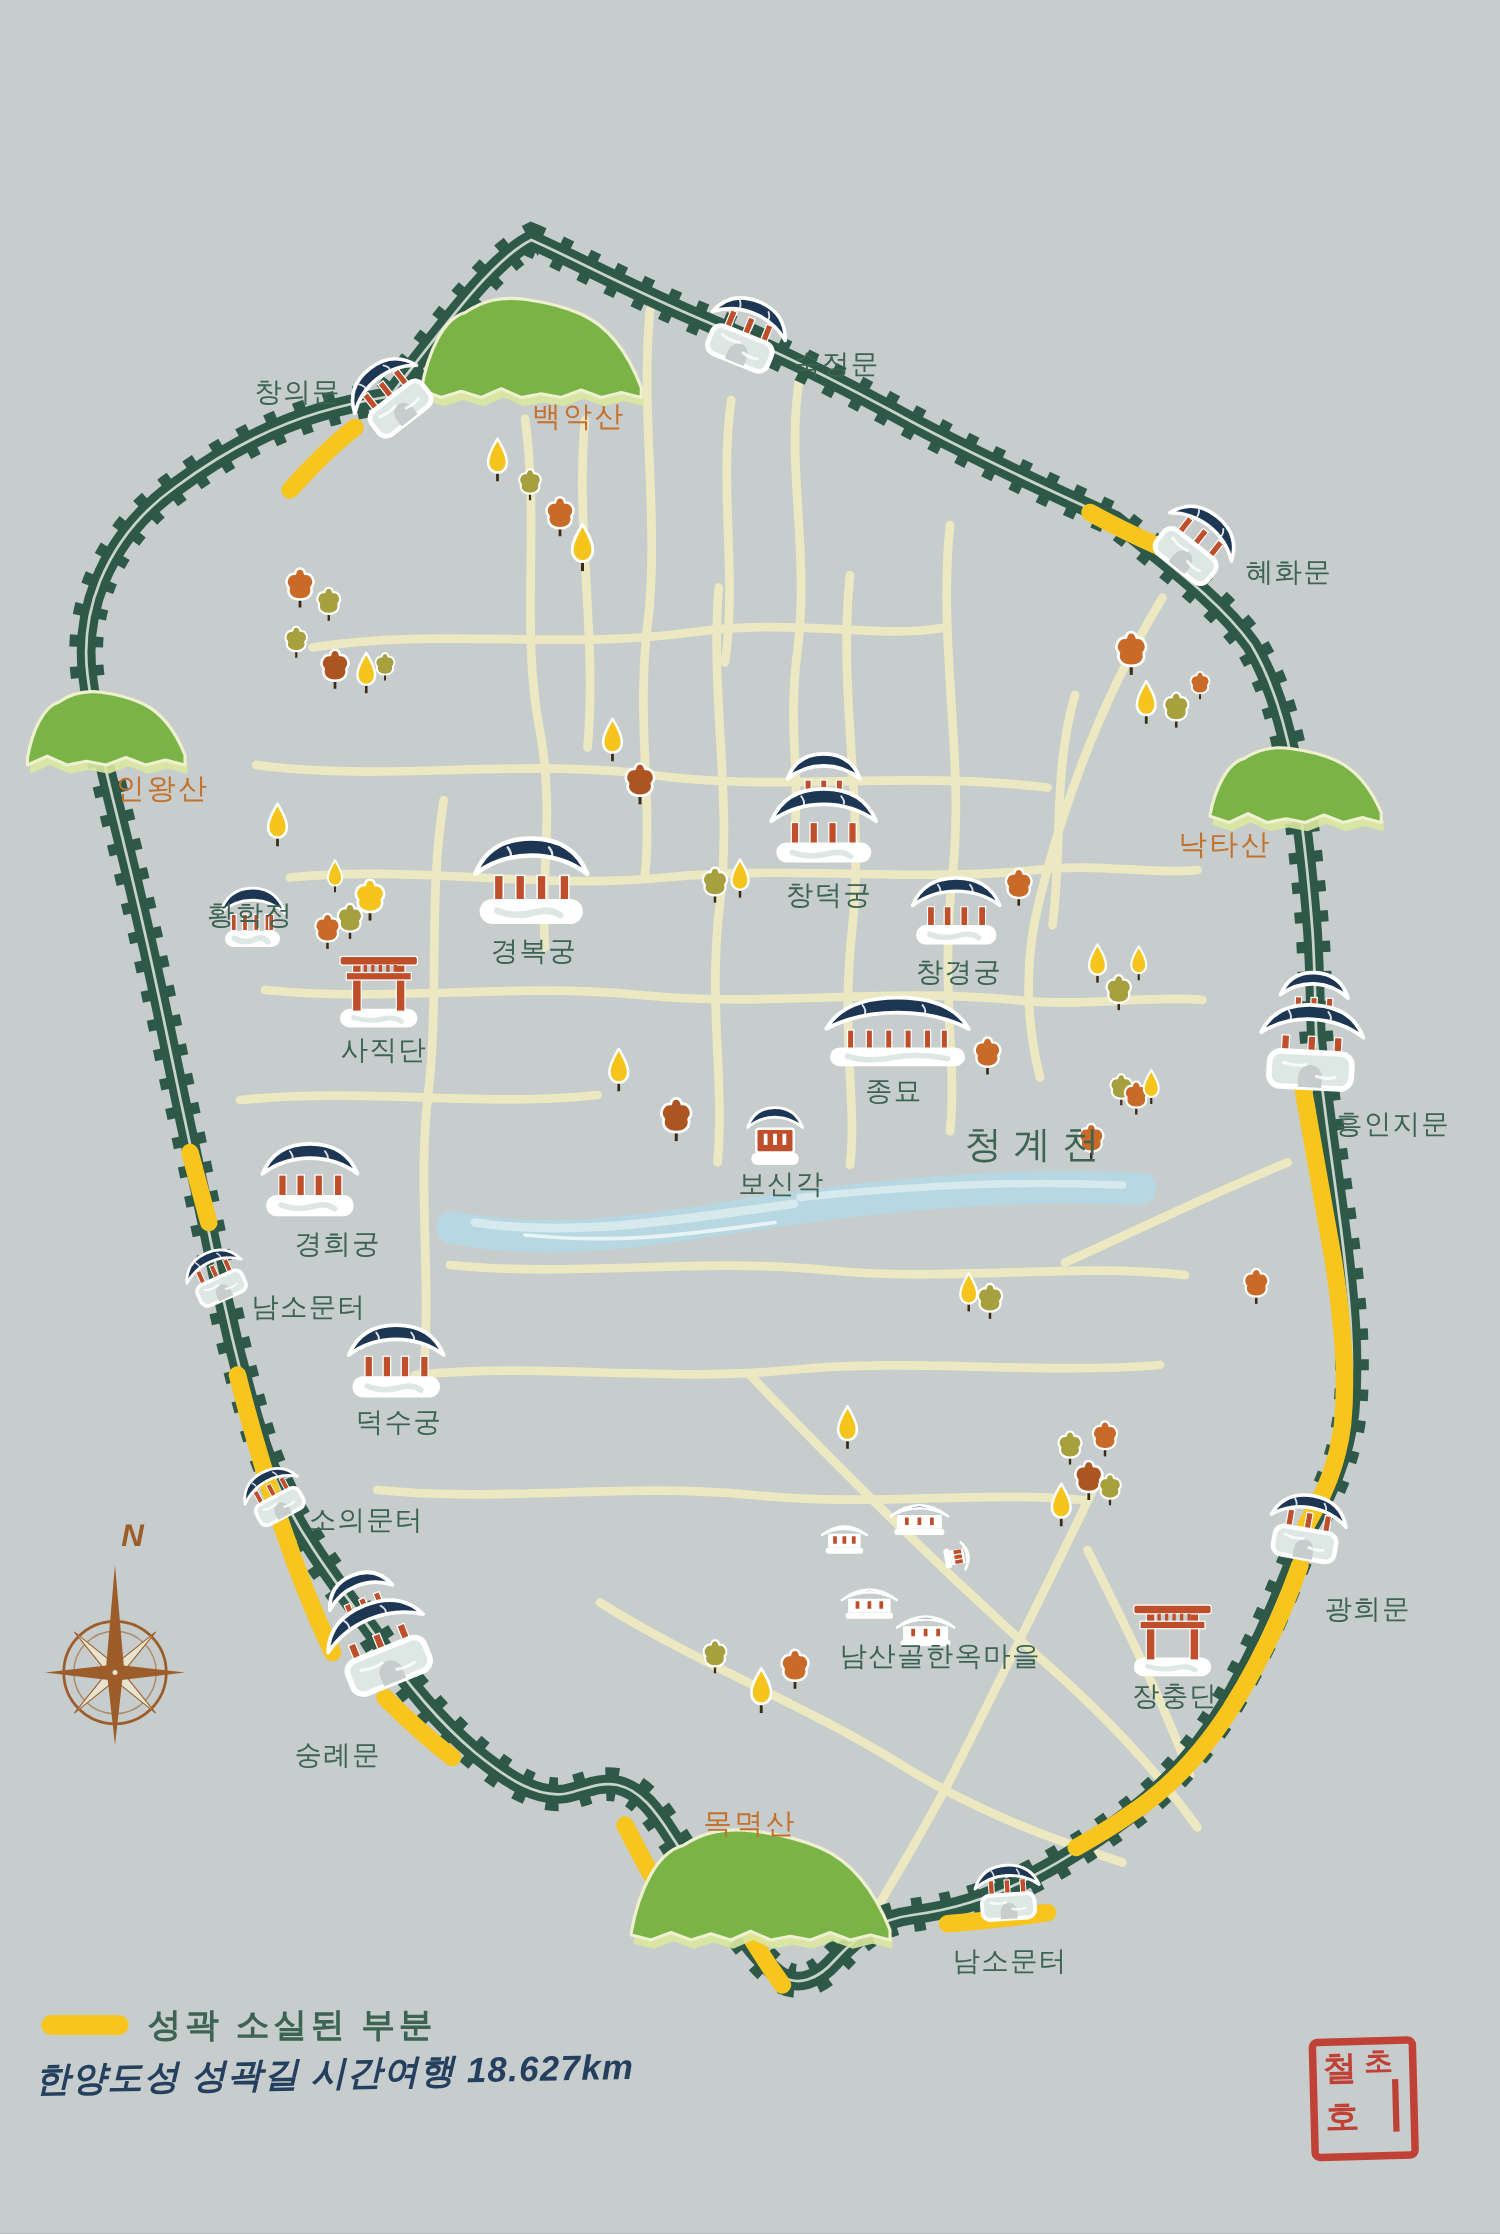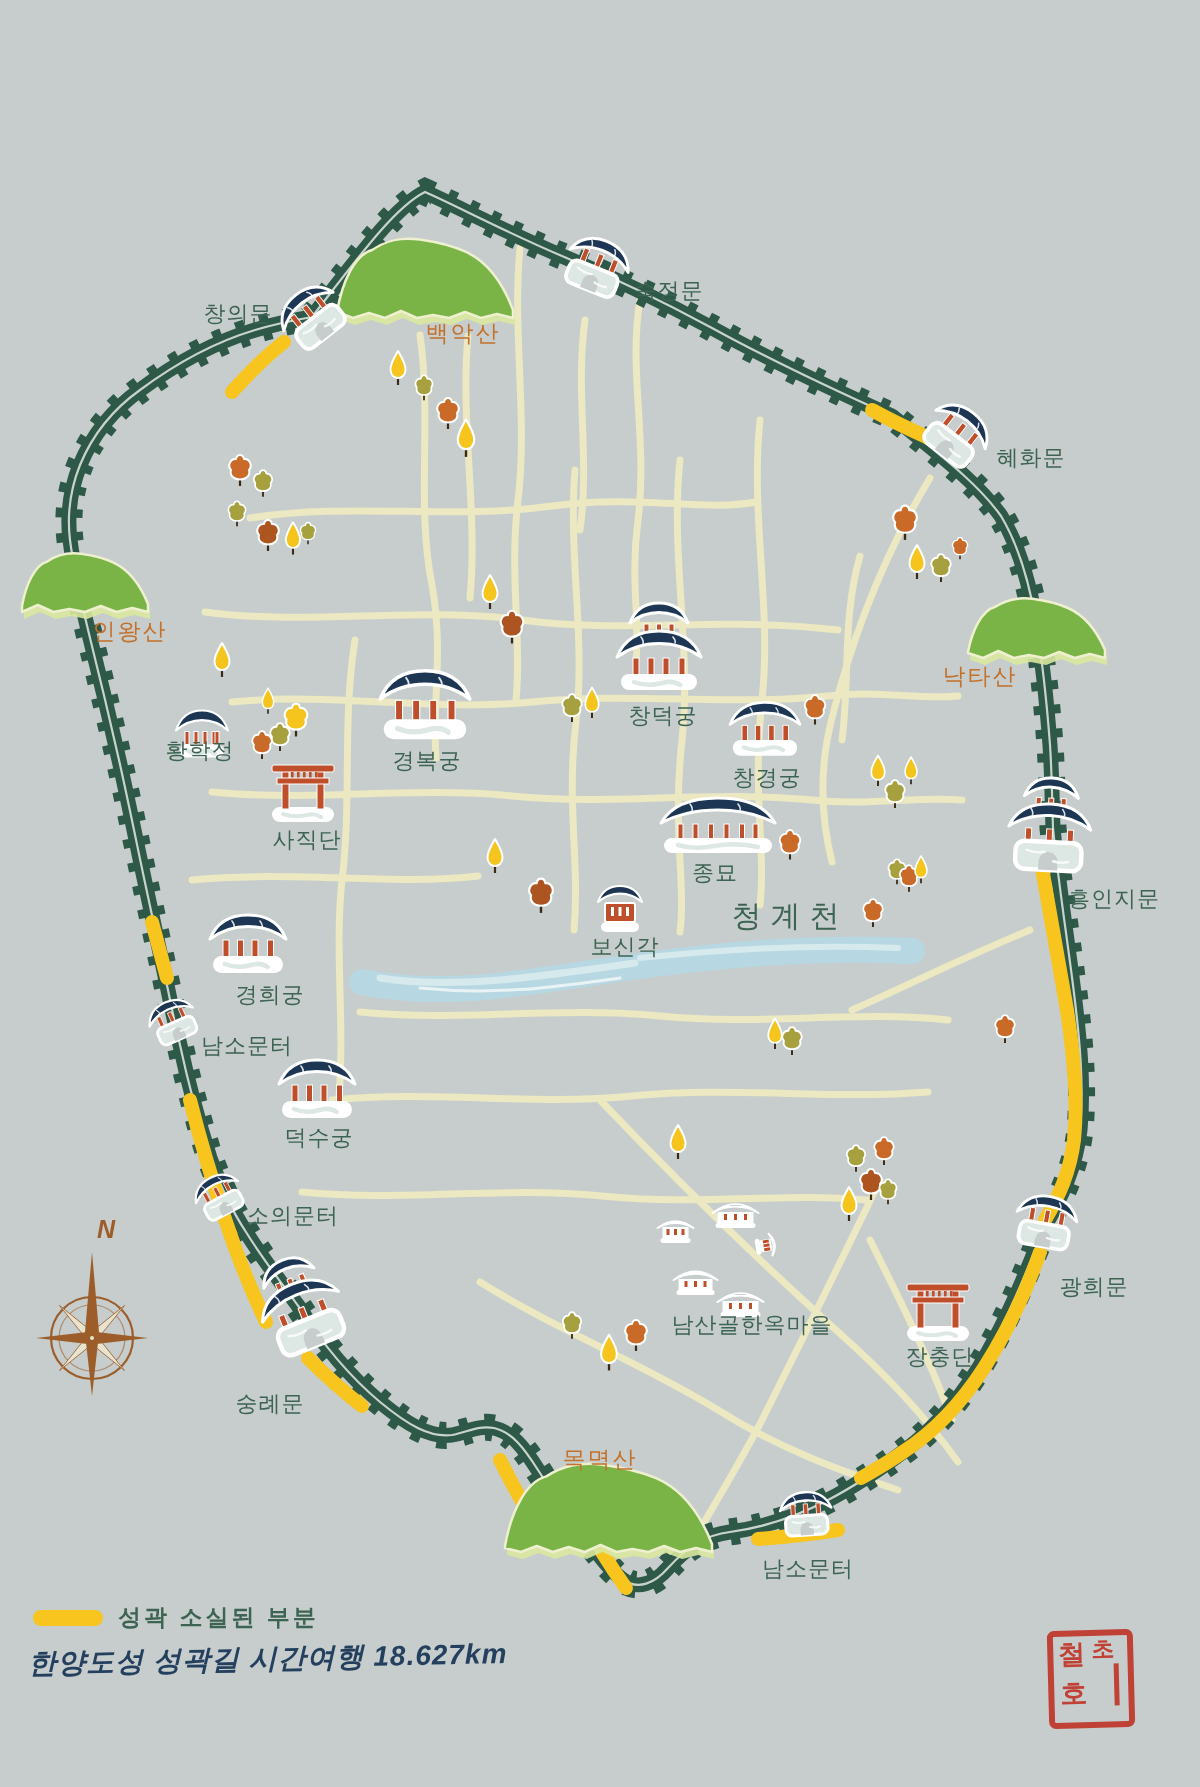--- a/index.html
+++ b/index.html
@@ -6,26 +6,26 @@
   .canvas{position:relative;width:1200px;height:1787px;background:var(--bg,#c6cdcc);overflow:hidden;
           font-family:"Liberation Sans",sans-serif;}
   svg.layer{position:absolute;left:0;top:0;}
   #base{z-index:1;}
   #treelayer{z-index:2;}
   #landmarks{position:absolute;inset:0;z-index:10;}
   .lm-icon{position:absolute;z-index:30;overflow:visible;}
   .label{position:absolute;transform:translate(-50%,-50%);font-weight:400;white-space:nowrap;z-index:40;}
   .label--green{color:var(--labelGreen);font-size:22px;letter-spacing:1px;}
   .label--orange{color:var(--labelOrange);font-size:23px;letter-spacing:2px;}
-  .label--big{color:var(--labelGreen);font-size:30px;letter-spacing:9px;}
+  .label--big{color:var(--labelGreen);font-size:30px;letter-spacing:9px;margin-left:40px;}
   #compass-n{position:absolute;left:106px;top:1229px;transform:translate(-50%,-50%);
              color:var(--compassBrown);font-weight:700;font-style:italic;font-size:25px;z-index:20;}
   #legend{position:absolute;left:33px;top:1602px;display:flex;align-items:center;gap:15px;z-index:50;}
   #legend .swatch{width:70px;height:16px;border-radius:9px;background:var(--lost);}
-  #legend .text{color:var(--labelGreen);font-weight:700;font-size:23px;letter-spacing:3px;}
+  #legend .text{color:var(--labelGreen);font-weight:700;font-size:27px;letter-spacing:3px;}
   #title{position:absolute;left:28px;top:1640px;color:var(--title);font-weight:700;font-style:italic;
          font-size:28px;letter-spacing:1px;transform:rotate(-1.2deg);z-index:50;}
   #seal{position:absolute;left:1048px;top:1630px;width:74px;height:86px;border:6px solid var(--sealRed);
         border-radius:7px;transform:rotate(-1.5deg);z-index:50;opacity:.95;}
   #seal span{position:absolute;color:var(--sealRed);font-weight:700;font-size:27px;line-height:1;}
   #seal .c1{left:5px;top:5px;}
   #seal .c2{left:38px;top:2px;font-size:23px;}
   #seal .c3{left:6px;top:44px;}
   #seal .bar{position:absolute;right:9px;top:28px;width:5px;height:42px;background:var(--sealRed);}
 </style>
@@ -491,21 +491,21 @@
         <rect x="-17" y="-9" width="4" height="13" fill="#bf4f2b" stroke="#fff" stroke-width="1"></rect>
         <rect x="-8" y="-9" width="4" height="13" fill="#bf4f2b" stroke="#fff" stroke-width="1"></rect>
         <rect x="1" y="-9" width="4" height="13" fill="#bf4f2b" stroke="#fff" stroke-width="1"></rect>
         <rect x="10" y="-9" width="4" height="13" fill="#bf4f2b" stroke="#fff" stroke-width="1"></rect>
         <rect x="13" y="-9" width="4" height="13" fill="#bf4f2b" stroke="#fff" stroke-width="1"></rect>
         <rect x="-22" y="4" width="44" height="13" rx="6.5" fill="#fff"></rect>
         <g transform="translate(0,10)">
           <path d="M-14.520000000000001,0 q7.48,5 16.28,1 q6.16,-3 10.559999999999999,2" stroke="#dde7e4" stroke-width="4.5" fill="none" stroke-linecap="round"></path>
         </g>
       </svg>
-      <div class="label label--green" style="left: 200px; top: 751px;">황학정</div>
+      <div class="label label--green" style="left: 200px; top: 732px;">황학정</div>
       <svg viewBox="-36 -36 72 70" width="72" height="70" class="lm-icon" style="left: 303px; top: 792px; transform: translate(-50%, -50%) rotate(0deg);">
         <rect x="-31" y="14" width="62" height="15" rx="8" fill="#fff"></rect>
         <rect x="-21" y="-26" width="7" height="42" fill="#bf4f2b" stroke="#fff" stroke-width="1"></rect>
         <rect x="14" y="-26" width="7" height="42" fill="#bf4f2b" stroke="#fff" stroke-width="1"></rect>
         <rect x="-31" y="-28" width="62" height="7" rx="2" fill="#bf4f2b" stroke="#fff" stroke-width="1"></rect>
         <rect x="-12" y="-21" width="2.6" height="6" fill="#bf4f2b"></rect>
         <rect x="-6" y="-21" width="2.6" height="6" fill="#bf4f2b"></rect>
         <rect x="0" y="-21" width="2.6" height="6" fill="#bf4f2b"></rect>
         <rect x="6" y="-21" width="2.6" height="6" fill="#bf4f2b"></rect>
         <rect x="12" y="-21" width="2.6" height="6" fill="#bf4f2b"></rect>

